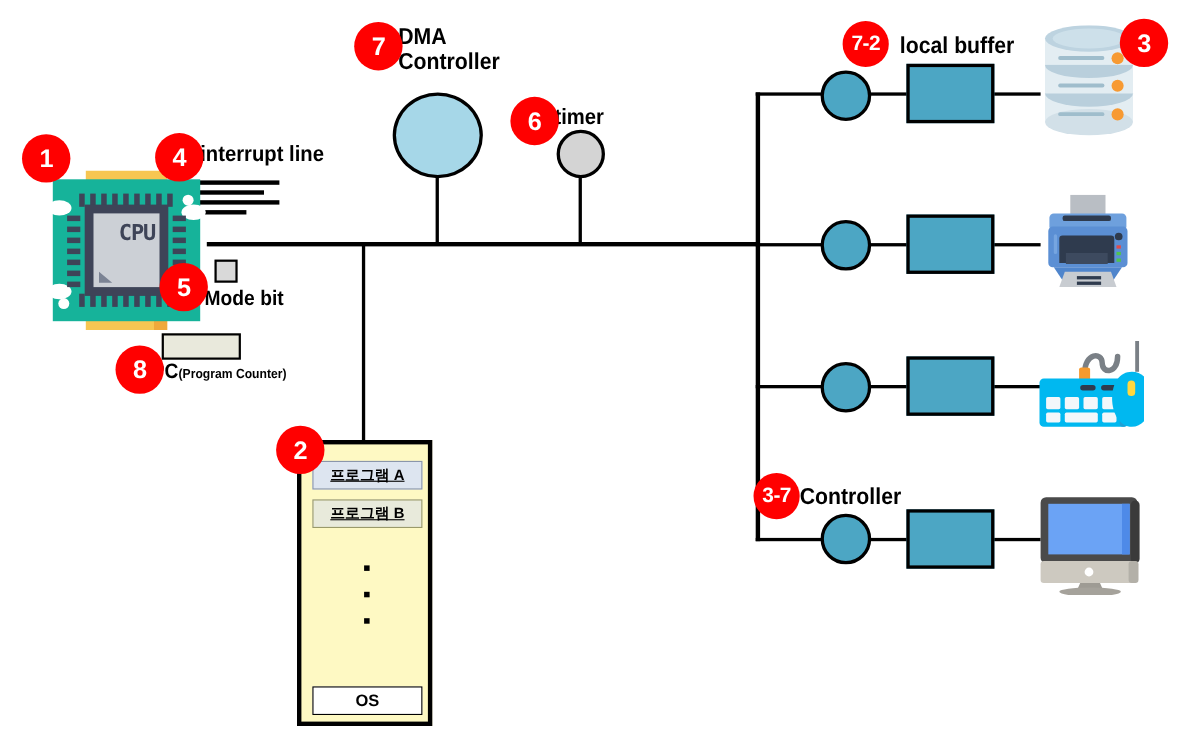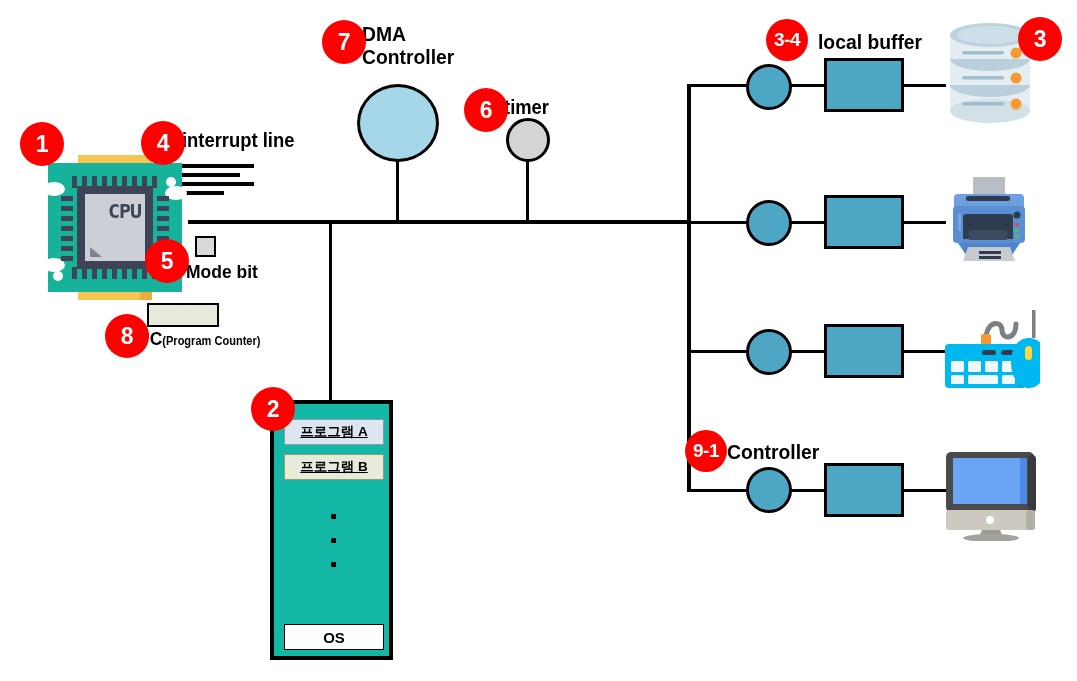--- a/index.html
+++ b/index.html
@@ -89,21 +89,21 @@
     border-radius: 50%;
     box-sizing: border-box;
     z-index: 20;
   }
 
   
   #memory-box {
     position: absolute;
     left: 270px; top: 400px;
     width: 123px; height: 260px;
-    background: #14b8a6;
+    background: #fef9c3;
     border: 4px solid #000000;
     box-sizing: border-box;
     z-index: 20;
   }
   .prog-slot {
     position: absolute;
     left: 10px;
     width: 100px;
     height: 26px;
     border: 1px solid #9a9a6a;
@@ -386,22 +386,22 @@
   </div>
 
   <div class="badge badge-lg" style="left:20px; top:122px;">1</div>
   <div class="badge badge-lg" style="left:251px; top:387px;">2</div>
   <div class="badge badge-lg" style="left:1018px; top:17px;">3</div>
   <div class="badge badge-lg" style="left:141px; top:121px;">4</div>
   <div class="badge badge-lg" style="left:145px; top:239px;">5</div>
   <div class="badge badge-lg" style="left:464px; top:88px;">6</div>
   <div class="badge badge-lg" style="left:322px; top:20px;">7</div>
   <div class="badge badge-lg" style="left:105px; top:314px;">8</div>
-  <div class="badge badge-sm" style="left:685px; top:430px;">9-1</div>
-  <div class="badge badge-sm" style="left:766px; top:19px;">3-4</div>
+  <div class="badge badge-sm" style="left:685px; top:430px;">3-7</div>
+  <div class="badge badge-sm" style="left:766px; top:19px;">7-2</div>
 
   <div class="lbl" style="left:182px; top:130px; font-size:20px;">interrupt line</div>
 
   <div class="lbl" style="left:186px; top:262px; font-size:19px;">Mode bit</div>
 
   <div class="lbl" style="left:138px; top:329px; font-size:19px;">
     <span>PC</span><span class="sub">(Program Counter)</span>
   </div>
 
   <div class="lbl" style="left:362px; top:23px; font-size:21px;">

